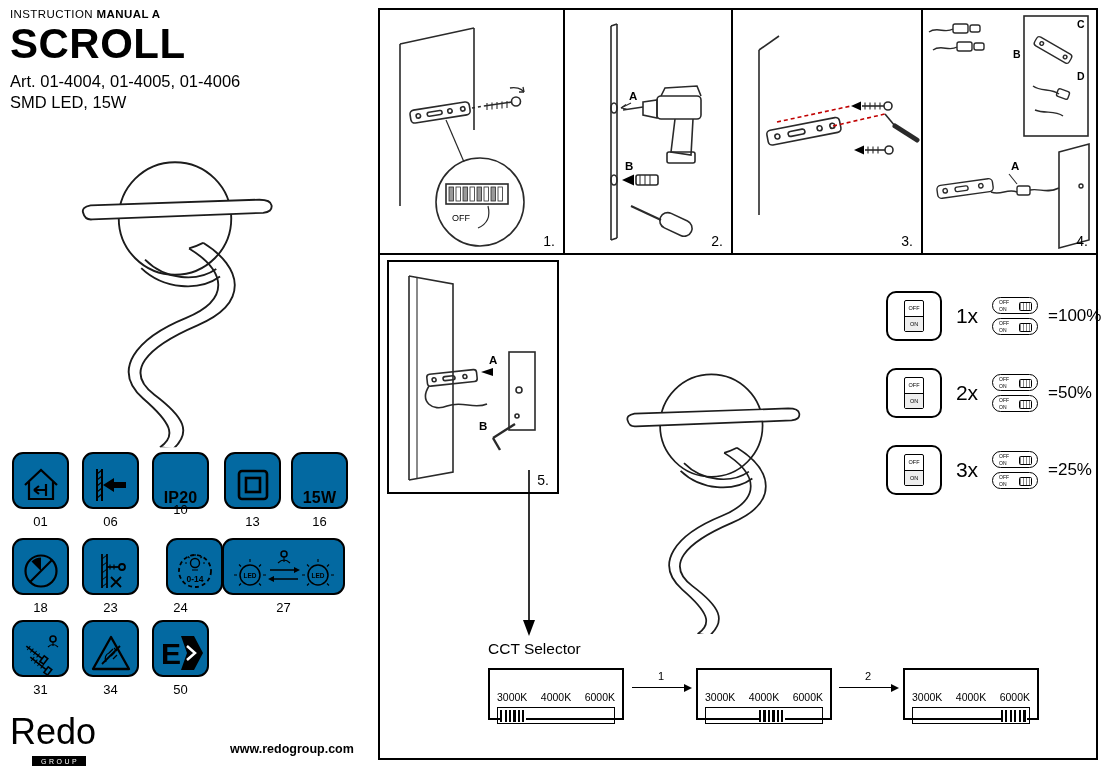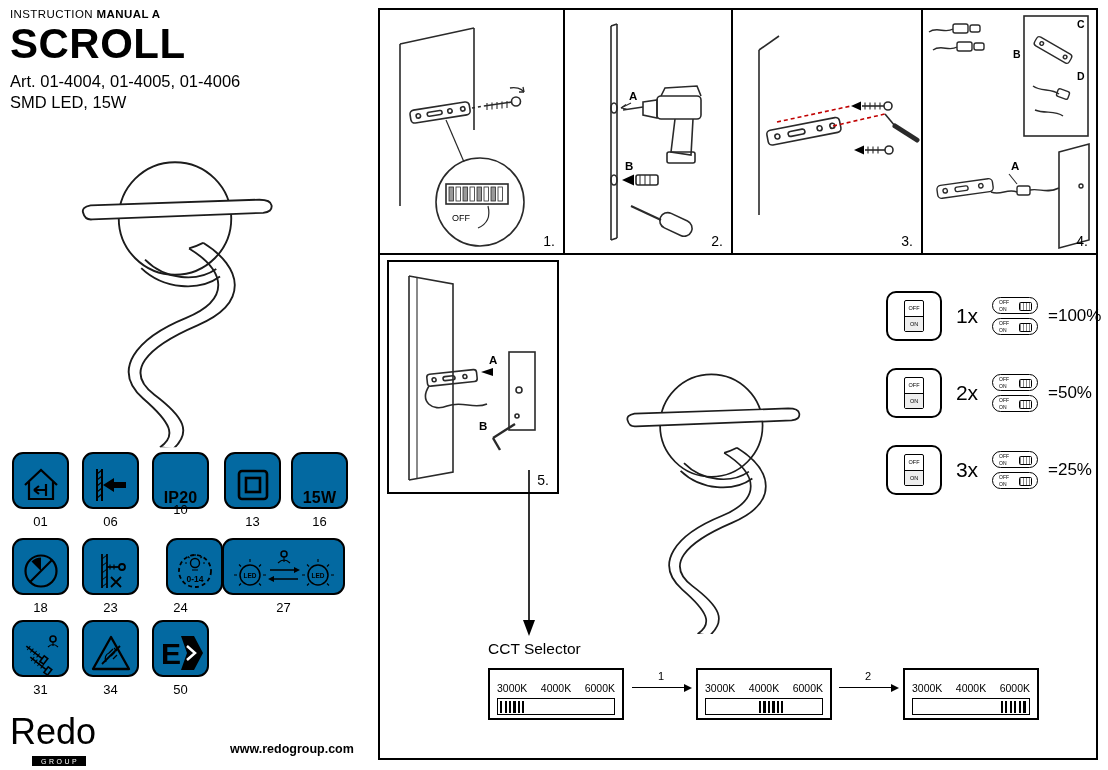--- a/index.html
+++ b/index.html
@@ -74,21 +74,21 @@
   .pill-stack { display:flex; flex-direction:column; gap:4px; }
   .pill { width:46px; height:17px; border:1.5px solid #000; border-radius:8.5px; position:relative; background:#fff; }
   .pill .p-off { position:absolute; left:6px; top:1px; font-size:5px; }
   .pill .p-on  { position:absolute; left:6px; bottom:1px; font-size:5px; }
   .pill .p-rocker { position:absolute; right:5px; top:3.5px; width:13px; height:9px; border:1px solid #000;
                     background:repeating-linear-gradient(90deg,#888 0 1.5px,#fff 1.5px 3px); border-radius:1.5px; }
   .dim-result { font-size:17px; }
 
   
   .cct-title { position:absolute; left:108px; top:630px; font-size:15.5px; }
-  .cct-box { position:absolute; top:658px; width:136px; height:52px; border:2px solid #000; padding:12px 7px; background:#fff; }
+  .cct-box { position:absolute; top:658px; width:136px; height:52px; border:2px solid #000; padding:21px 7px; background:#fff; }
   .cct-1 { left:108px; } .cct-2 { left:316px; } .cct-3 { left:523px; }
   .cct-labels { display:flex; justify-content:space-between; font-size:10.5px; }
   .cct-track { margin-top:4px; height:17px; border:1.5px solid #000; position:relative; }
   .cct-thumb { position:absolute; top:1.5px; bottom:1.5px; width:26px;
                background:repeating-linear-gradient(90deg,#000 0 2px,#fff 2px 4.5px); }
   [data-pos="left"]   .cct-thumb { left:2px; }
   [data-pos="center"] .cct-thumb { left:53px; }
   [data-pos="right"]  .cct-thumb { right:2px; }
   .cct-arrow { position:absolute; top:660px; width:58px; display:flex; flex-direction:column; align-items:center; gap:5px; }
   .cct-a1 { left:252px; } .cct-a2 { left:459px; }

